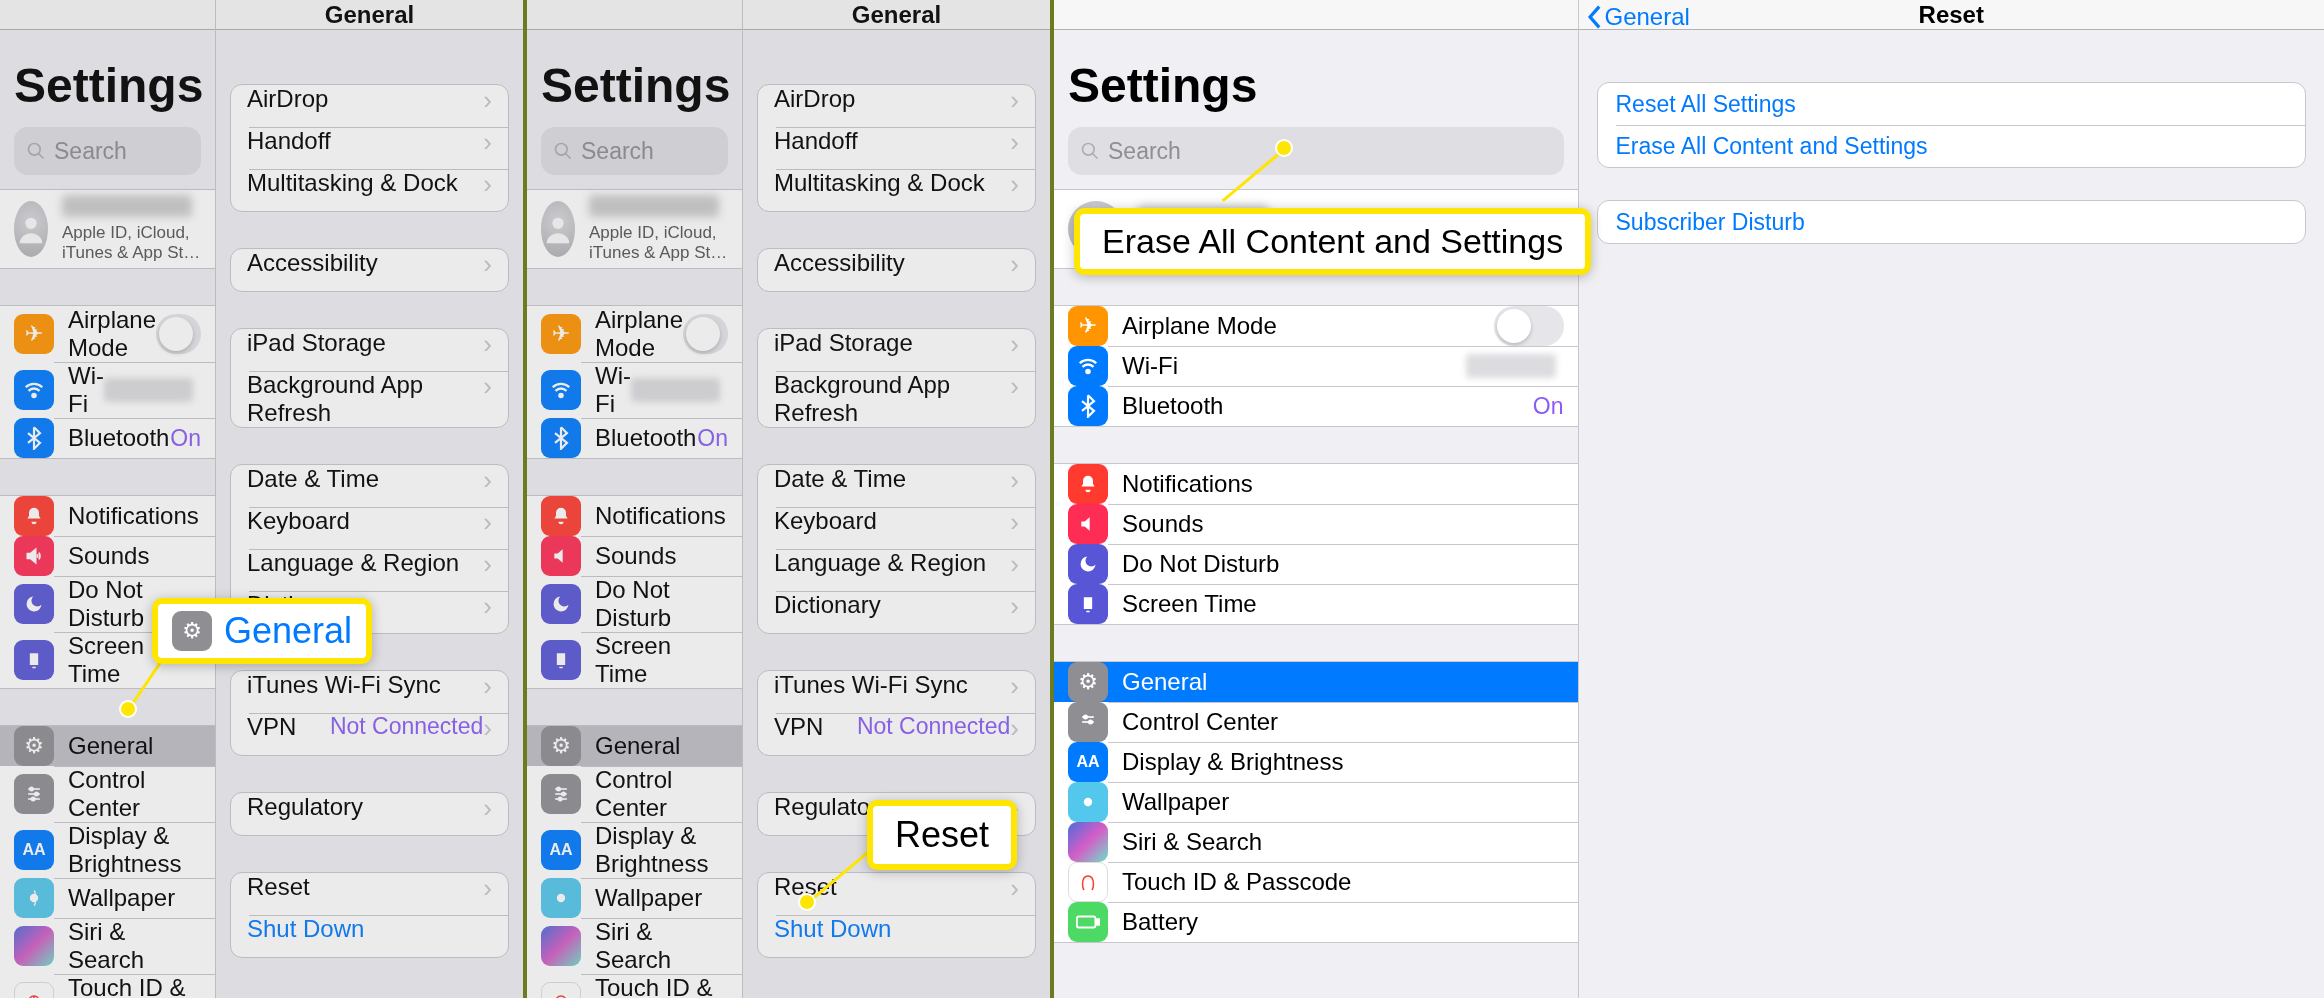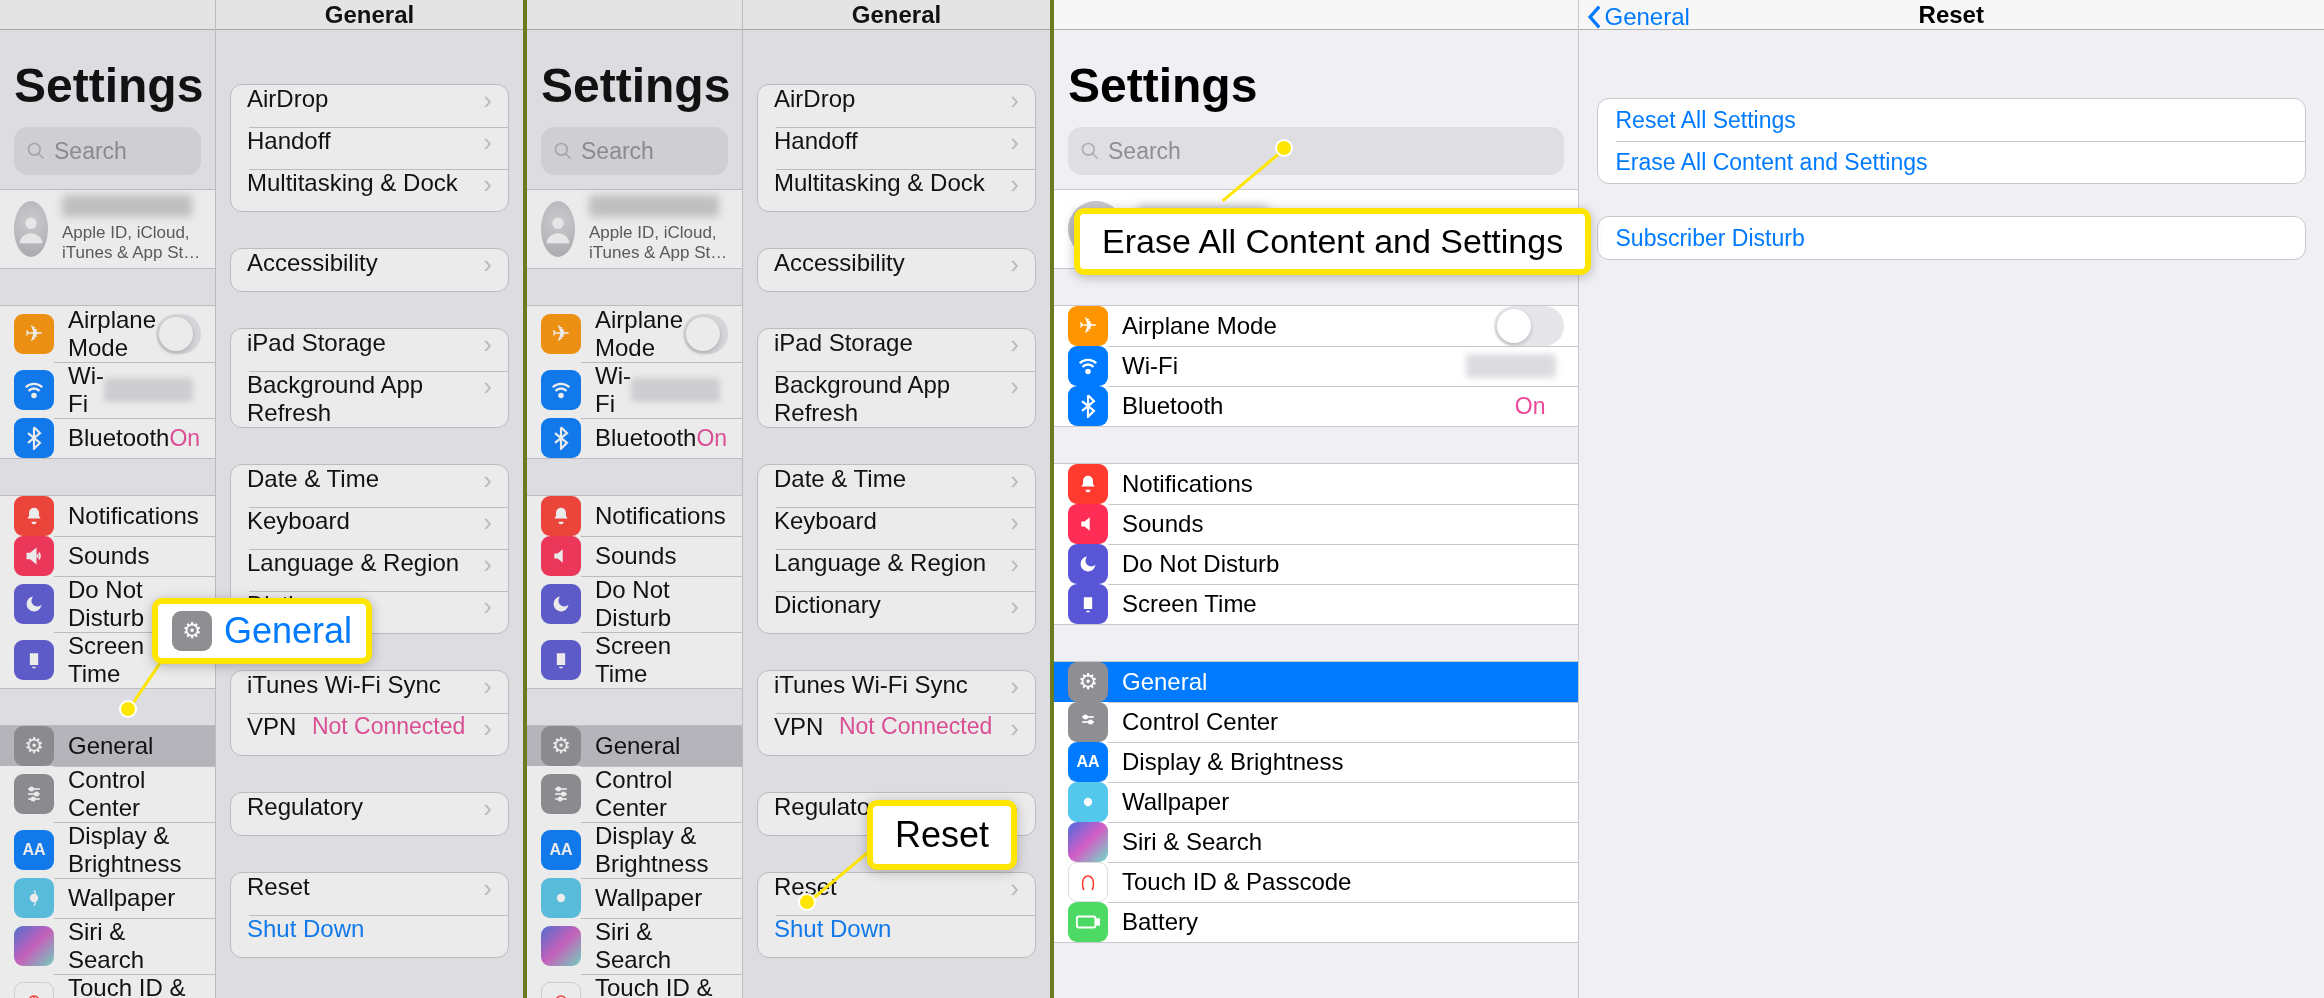--- a/index.html
+++ b/index.html
@@ -91,21 +91,21 @@
   .panel:not(.dimmed) .sidebar .row.active { background:#007aff; }
   .panel:not(.dimmed) .sidebar .row.active .label { color:#fff; }
   .icon {
     width:40px; height:40px; border-radius:9px;
     display:flex; align-items:center; justify-content:center;
     margin-right: 14px;
     font-size: 22px; color:#fff;
     flex-shrink: 0;
   }
   .label { flex:1; font-size: 24px; }
-  .value { color:#ec4899; font-size: 23px; margin-right: 18px; }
+  .value { color:#8b5cf6; font-size: 23px; margin-right: 0; }
   .chev { color:#c7c7cc; font-size: 26px; }
   .toggle {
     width: 70px; height: 40px; border-radius: 20px;
     background:#e5e5ea; position: relative;
   }
   .toggle::after {
     content:""; position:absolute; left:3px; top:3px;
     width:34px; height:34px; border-radius:50%;
     background:#fff; box-shadow: 0 2px 4px rgba(0,0,0,.2);
   }
@@ -740,21 +740,21 @@
   <div class="detail">
     <div class="header">
       <div class="back">
           <svg viewBox="0 0 12 20">
             <path d="M10 2L3 10l7 8" fill="none" stroke="#007aff" stroke-width="2.5"></path>
           </svg>
           <span>General</span>
         </div>
       <span>Reset</span>
     </div>
-    <div class="rgroup" style="margin-top:68px">
+    <div class="rgroup" style="margin-top:52px">
       <div class="rcell">
           <span>Reset All Settings</span>
         </div>
       <div class="rcell">
           <span>Erase All Content and Settings</span>
         </div>
     </div>
     <div class="rgroup">
       <div class="rcell">
           <span>Subscriber Disturb</span>

